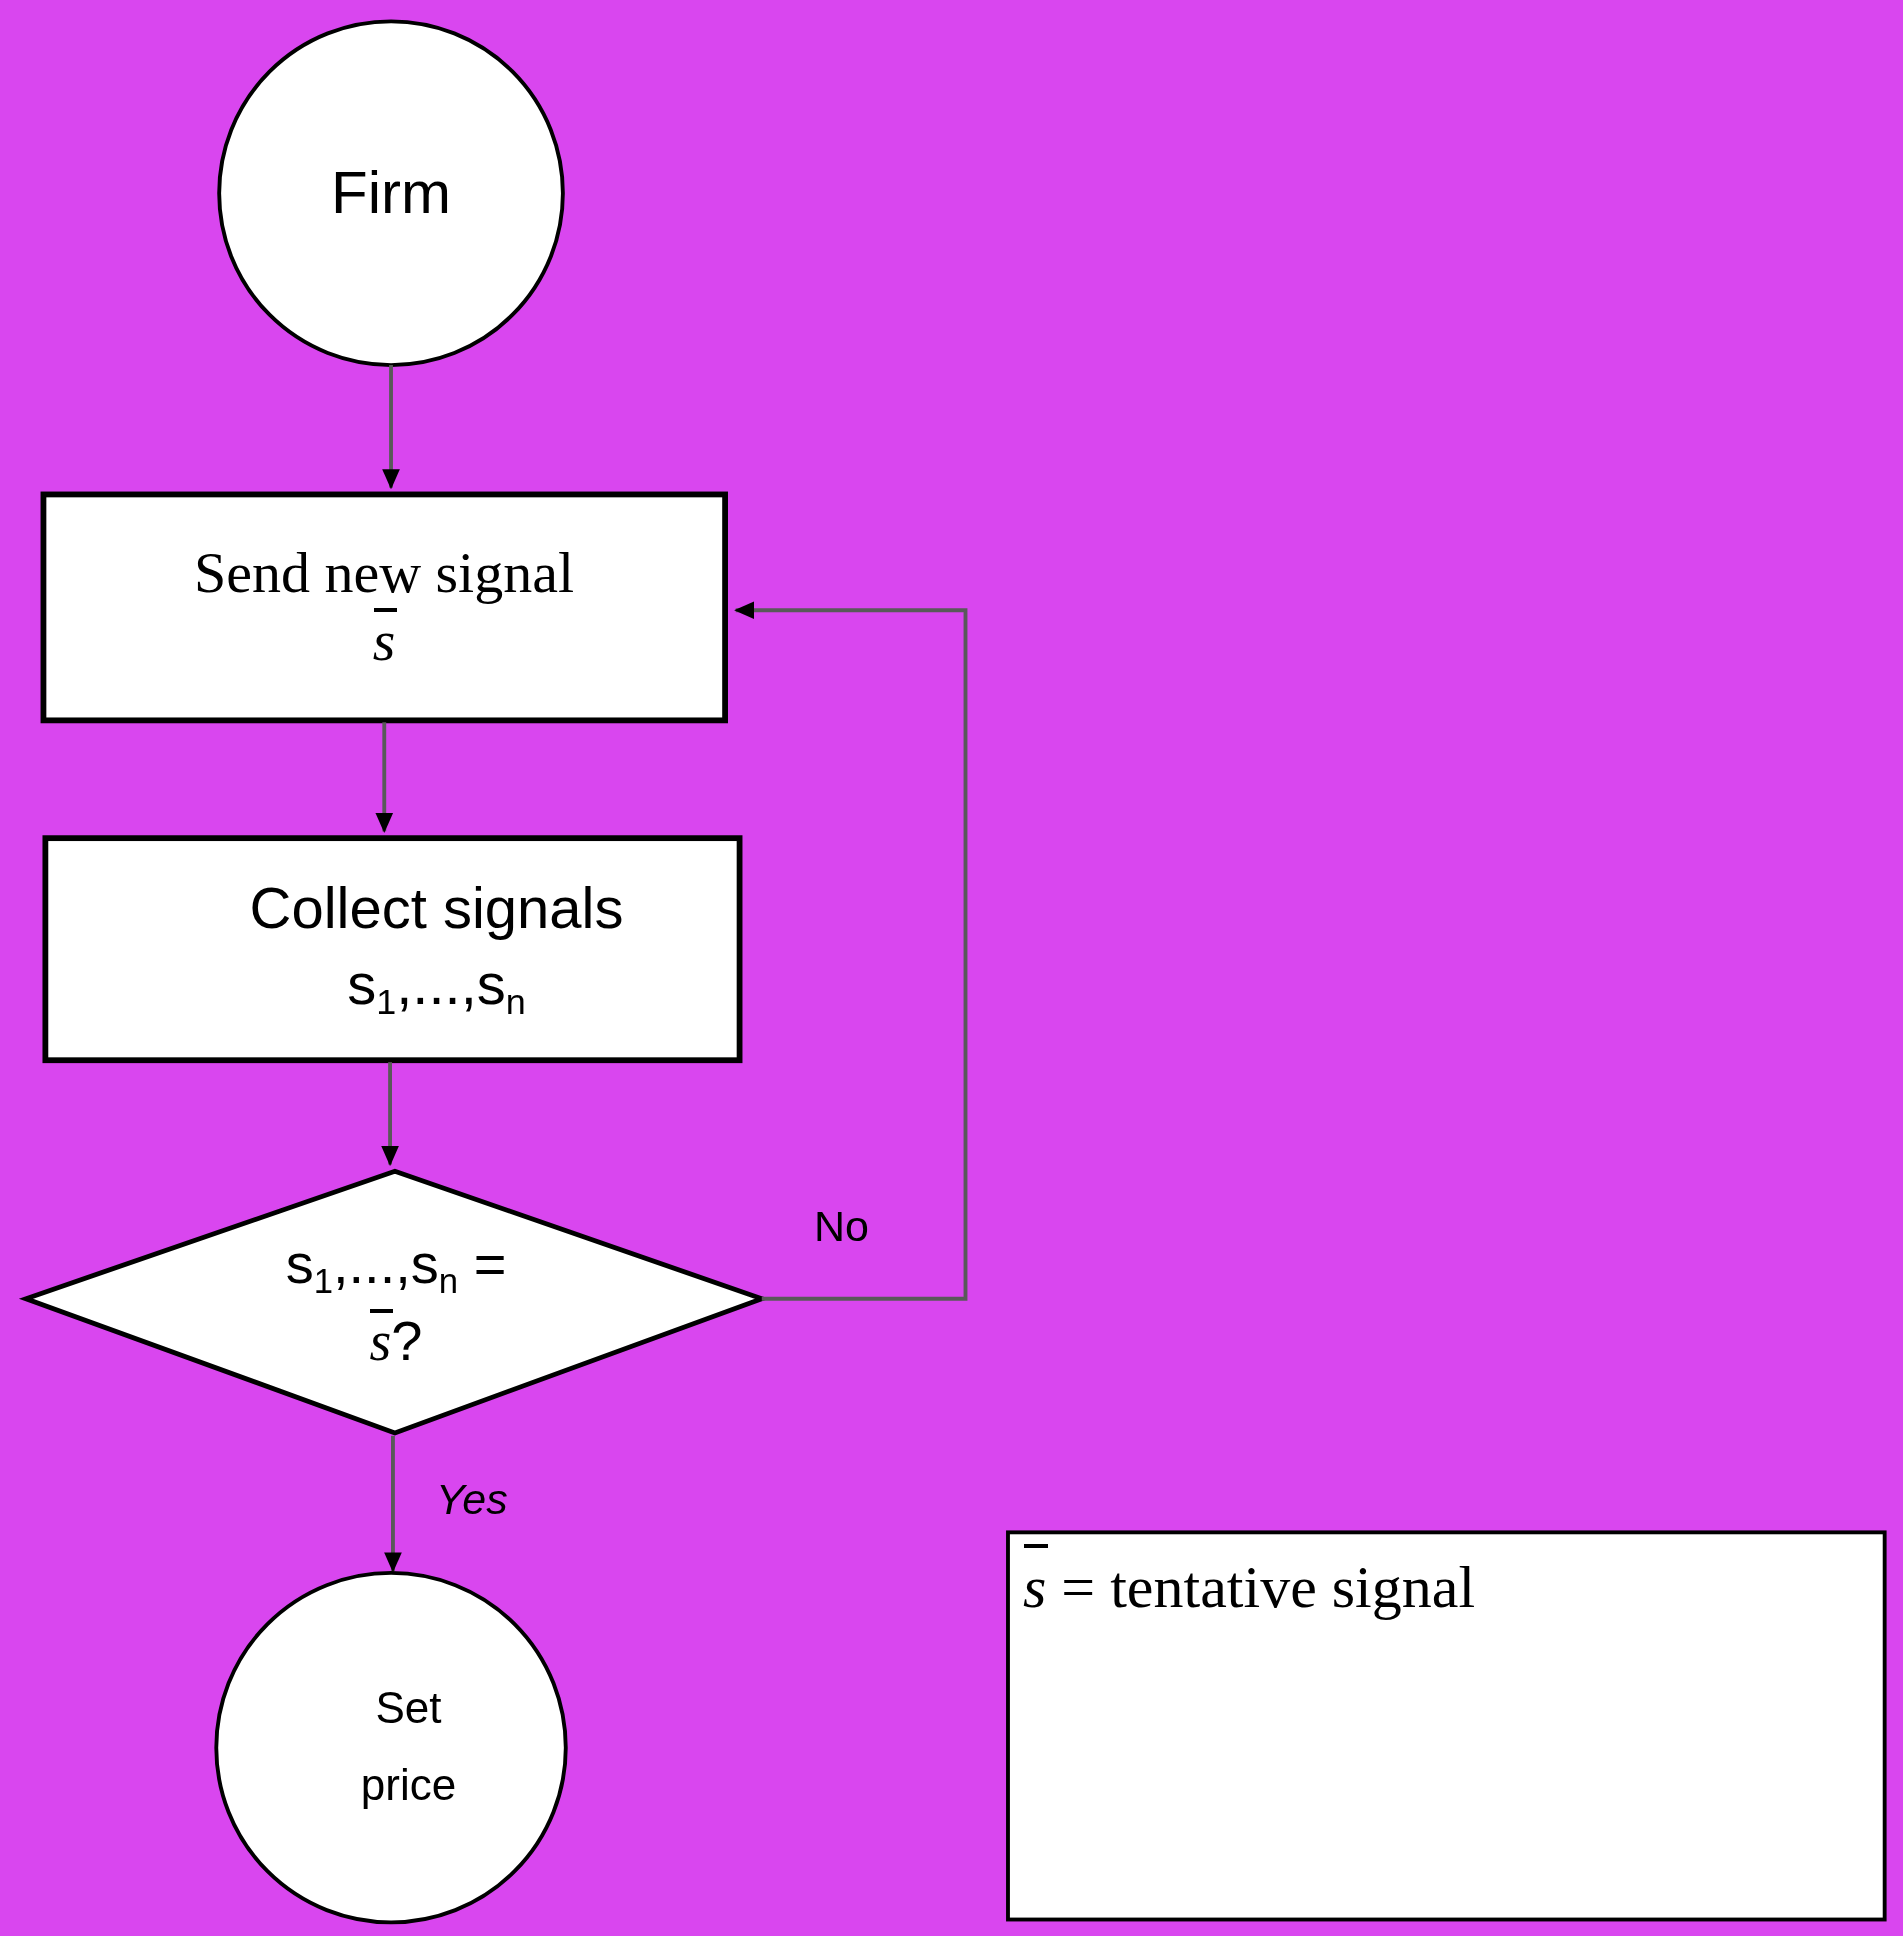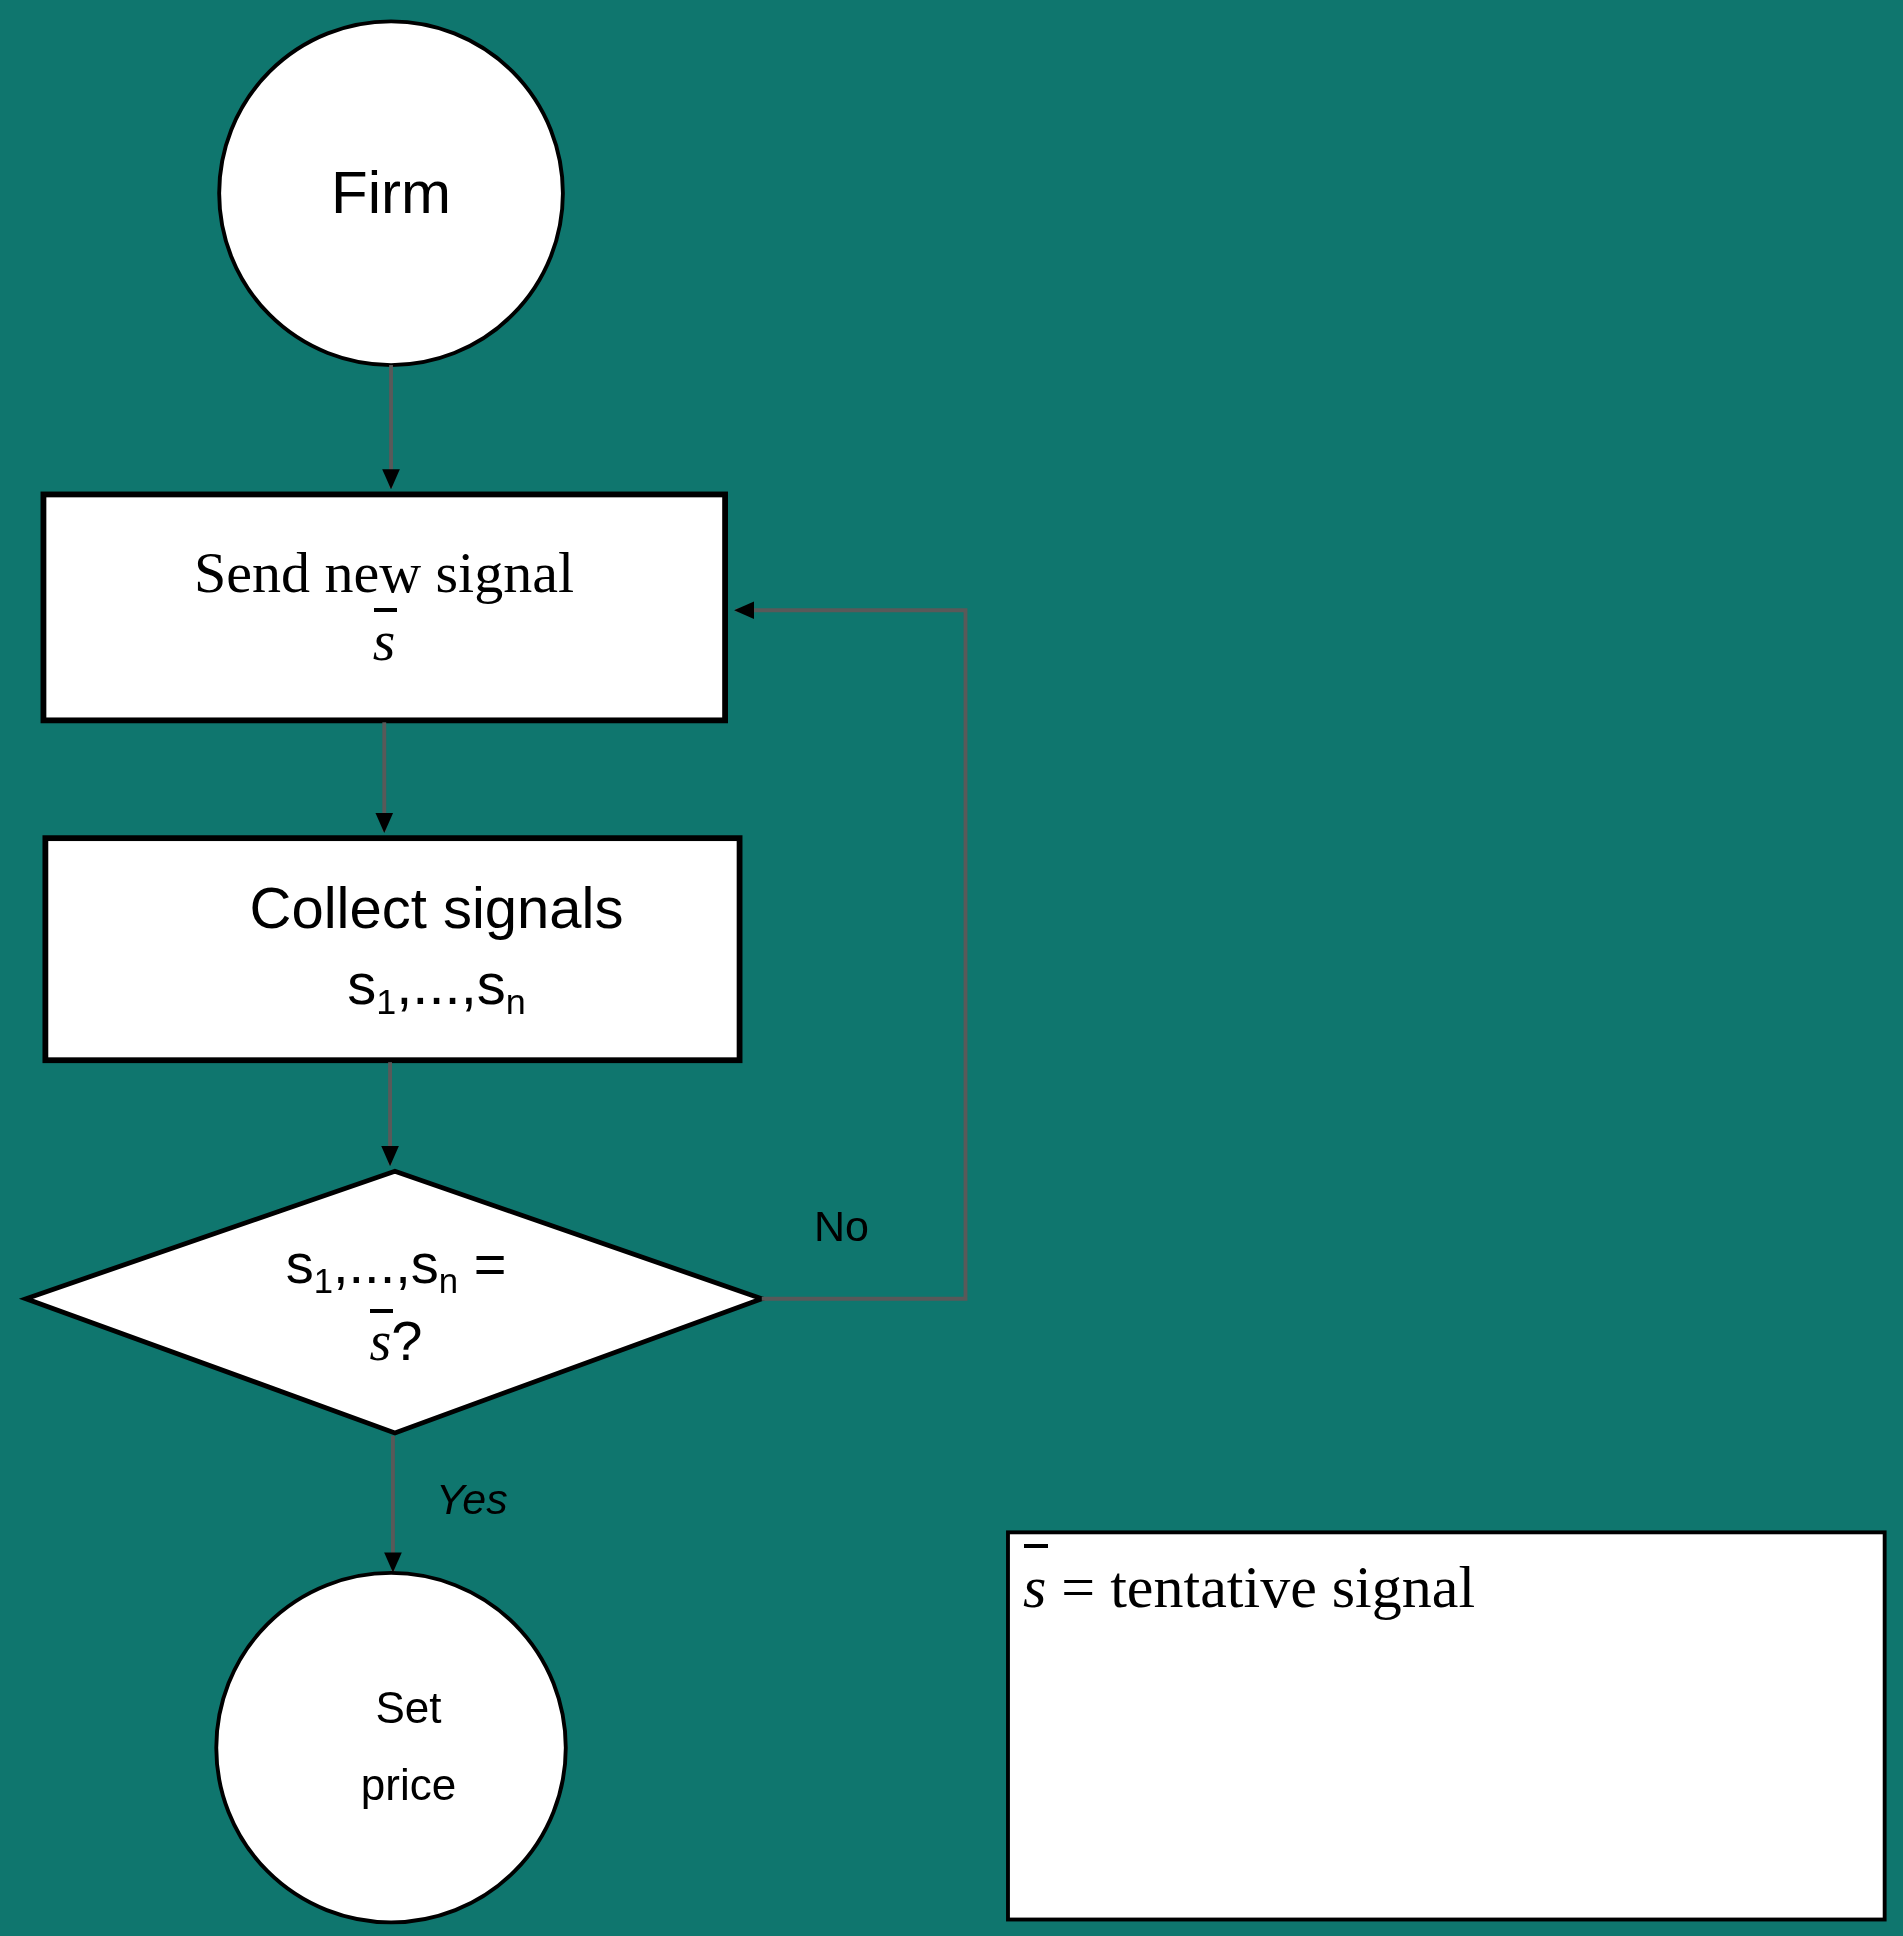--- a/index.html
+++ b/index.html
@@ -5,21 +5,21 @@
 <style>
   html, body {
     margin: 0;
     padding: 0;
     background: #ffffff;
   }
   #canvas {
     position: relative;
     width: 1903px;
     height: 1937px;
-    background: #0f766e;
+    background: #d946ef;
     overflow: hidden;
     font-family: "Liberation Sans", sans-serif;
   }
   #flow-svg {
     position: absolute;
     left: 0;
     top: 0;
     width: 1903px;
     height: 1937px;
   }

